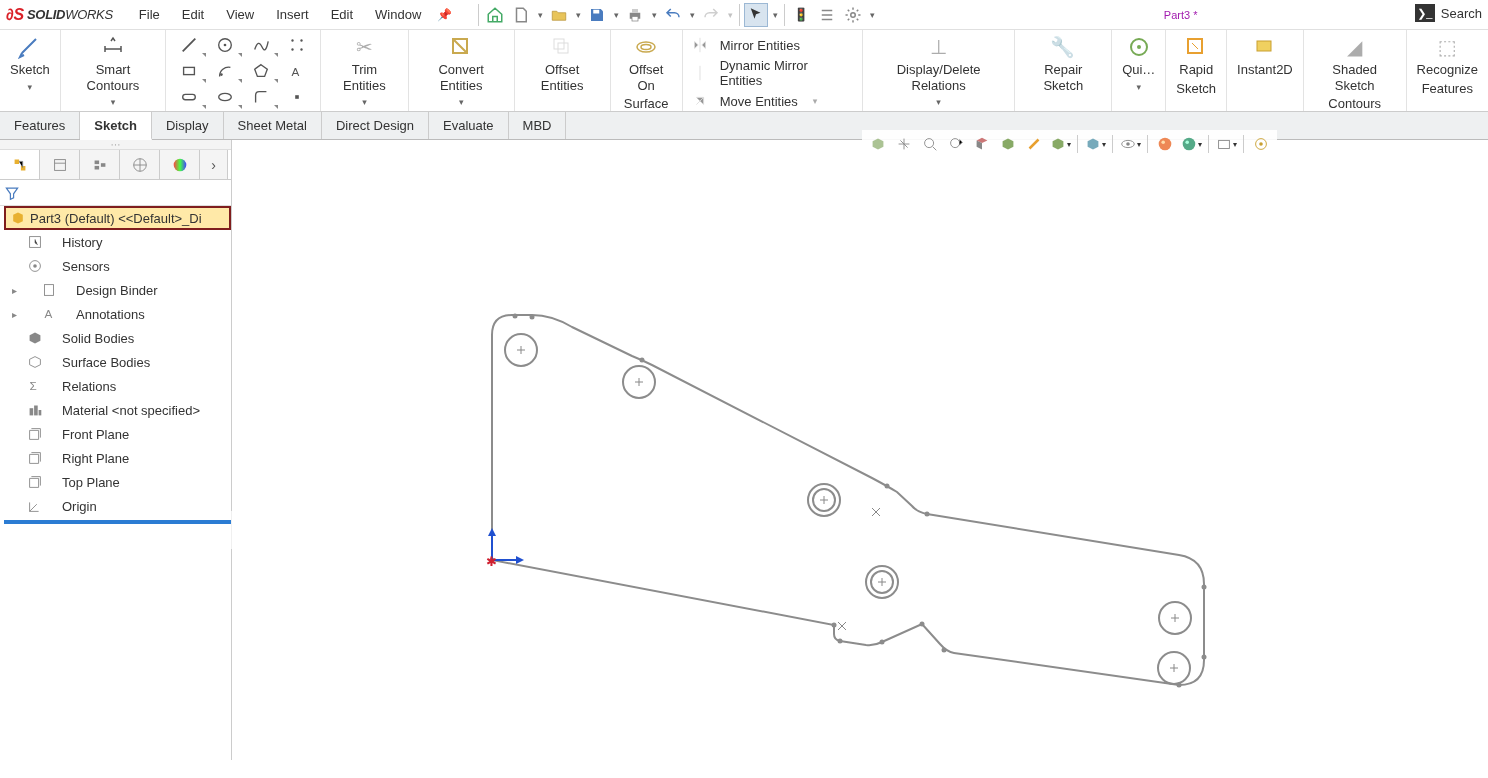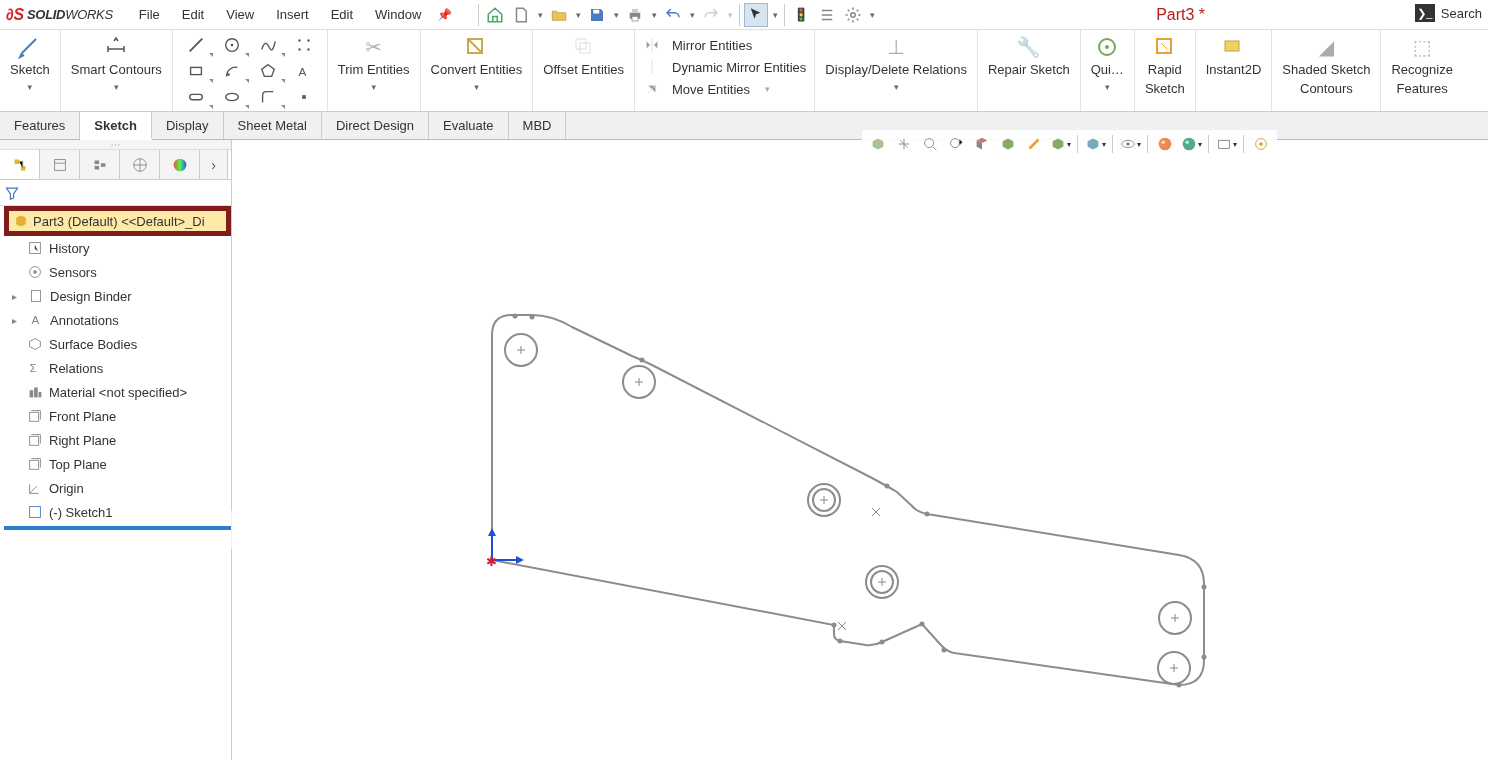--- a/index.html
+++ b/index.html
@@ -7,21 +7,21 @@
 .menubar{height:30px;display:flex;align-items:center;padding:0 6px;gap:2px;border-bottom:1px solid #e0e0e0}
 .sw-logo{color:#da2128;font-style:italic;font-weight:bold;font-size:14px;letter-spacing:-0.3px;margin-right:14px;display:flex;align-items:center;gap:3px}
 .sw-ds{color:#da2128;font-size:16px;font-weight:bold;font-style:italic}
 .menu-item{padding:4px 10px;cursor:pointer}
 .pin-icon{color:#888;font-size:12px;margin:0 4px}
 .qat{display:flex;align-items:center;gap:2px;margin-left:18px}
 .qat-btn{width:24px;height:24px;display:flex;align-items:center;justify-content:center;cursor:pointer}
 .qat-dd{width:10px;text-align:center;color:#666;font-size:9px;cursor:pointer}
 .qat-sep{width:1px;height:22px;background:#ccc;margin:0 2px}
 .title-area{flex:1;text-align:center;position:relative}
-.doc-title{font-size:16px;color:#b91c1c}
+.doc-title{font-size:11px;color:#a21caf}
 .search-box{position:absolute;right:0;top:2px;display:flex;align-items:center;gap:6px;background:#fff;padding:2px 6px}
 .search-ico{background:#333;color:#fff;width:20px;height:18px;display:flex;align-items:center;justify-content:center;font-size:11px}
 .ribbon{height:82px;display:flex;border-bottom:1px solid #ccc;background:#fff}
 .rgrp{display:flex;flex-direction:column;align-items:center;padding:3px 6px 2px;border-right:1px solid #e3e3e3;position:relative}
 .rgrp.big{justify-content:flex-start}
 .rbtn-big{display:flex;flex-direction:column;align-items:center;gap:3px;padding:2px 4px;cursor:pointer;text-align:center;line-height:1.2}
 .rbtn-big .ico{font-size:20px;height:24px;display:flex;align-items:center}
 .rbtn-big.disabled{color:#b5b5b5}
 .rbtn-big.disabled .ico{opacity:.4}
 .grid-tools{display:grid;grid-template-columns:repeat(4,34px);grid-template-rows:repeat(3,24px);gap:2px}
@@ -39,22 +39,22 @@
 .main{display:flex;height:620px;position:relative}
 .leftpanel{width:232px;background:#fff;border-right:1px solid #ccc;display:flex;flex-direction:column;position:relative}
 .lp-handle{height:10px;background:#f4f4f4;border-bottom:1px solid #ddd;display:flex;justify-content:center;align-items:center}
 .lp-handle::after{content:"⋯";color:#aaa;font-size:10px}
 .lp-tabs{display:flex;height:30px;border-bottom:1px solid #ccc}
 .lp-tab{flex:0 0 40px;display:flex;align-items:center;justify-content:center;border-right:1px solid #ccc;cursor:pointer;background:#f4f4f4}
 .lp-tab.active{background:#fff}
 .lp-tab.arrow{flex:0 0 28px;font-size:14px;color:#555}
 .lp-filter{height:26px;border-bottom:1px solid #ddd;display:flex;align-items:center;padding:0 4px}
 .tree{padding:0 0 4px 4px;overflow:hidden}
-.tree-root{background:#ffe9a8;padding:2px 4px;display:flex;align-items:center;gap:4px;border:5px solid #7f1d1d;white-space:nowrap;overflow:hidden}
-.tree-item{display:flex;align-items:center;gap:5px;padding:3px 2px 3px 22px;cursor:pointer;white-space:nowrap}
+.tree-root{background:#ffe9a8;padding:2px 4px;display:flex;align-items:center;gap:4px;border:2px solid #7f1d1d;white-space:nowrap;overflow:hidden}
+.tree-item{display:flex;align-items:center;gap:18px;padding:3px 2px 3px 22px;cursor:pointer;white-space:nowrap}
 .tree-item .caret{width:10px;margin-left:-14px;color:#888;font-size:10px}
 .tree-item.sel{color:#0066cc}
 .blue-bar{height:4px;background:#2b7cd3;margin-top:2px}
 .panel-collapse{position:absolute;right:-10px;top:370px;width:10px;height:40px;background:#f0f0f0;border:1px solid #ccc;border-left:none;display:flex;align-items:center;justify-content:center;font-size:10px;color:#888;cursor:pointer}
 .canvas{flex:1;background:#fff;position:relative}
 .hud{position:absolute;top:-10px;left:630px;display:flex;gap:4px;align-items:center;background:rgba(255,255,255,.9);padding:3px 5px}
 .hud-btn{width:22px;height:22px;display:flex;align-items:center;justify-content:center;cursor:pointer}
 .hud-sep{width:1px;height:18px;background:#ccc;margin:0 2px}
 svg.sketch{position:absolute;left:0;top:0}
 .ti{width:18px;height:18px;display:inline-block}
@@ -276,20 +276,32 @@
     <div class="rbtn-big disabled">
         <span class="ico">
           <svg width="24" height="24">
             <rect x="4" y="4" width="10" height="10" fill="none" stroke="#aaa"></rect>
             <rect x="8" y="8" width="10" height="10" fill="none" stroke="#aaa"></rect>
           </svg>
         </span>
         <span>Offset Entities</span>
       </div>
   </div>
+  <div class="rgrp big">
+    <div class="rbtn-big">
+        <span class="ico">
+          <svg width="24" height="24">
+            <ellipse cx="12" cy="12" rx="9" ry="5" fill="none" stroke="#c9a94f" stroke-width="1.5"></ellipse>
+            <ellipse cx="12" cy="12" rx="5" ry="2.5" fill="none" stroke="#c9a94f" stroke-width="1.5"></ellipse>
+          </svg>
+        </span>
+        <span>Offset On</span>
+        <span>Surface</span>
+      </div>
+  </div>
   <div class="rgrp" style="min-width:180px">
     <div class="small-list">
       <div class="small-row disabled">
           <svg class="ti" viewBox="0 0 20 20">
             <path stroke="#aaa" d="M10 2v16M4 6l4 4-4 4M16 6l-4 4 4 4"></path>
           </svg>
           <span>Mirror Entities</span>
         </div>
       <div class="small-row disabled">
           <svg class="ti" viewBox="0 0 20 20">
@@ -458,20 +470,26 @@
         </div>
       <div class="tree-item">
           <span class="caret">▸</span>
           <svg class="ti" viewBox="0 0 20 20">
             <text x="5" y="14" font-size="11" fill="#888">A</text>
           </svg>
           <span>Annotations</span>
         </div>
       <div class="tree-item">
           <svg class="ti" viewBox="0 0 20 20">
+            <path fill="#888" d="M4 7l6-3 6 3v6l-6 3-6-3z"></path>
+          </svg>
+          <span>Solid Bodies</span>
+        </div>
+      <div class="tree-item">
+          <svg class="ti" viewBox="0 0 20 20">
             <path fill="none" stroke="#888" d="M4 7l6-3 6 3v6l-6 3-6-3z"></path>
           </svg>
           <span>Surface Bodies</span>
         </div>
       <div class="tree-item">
           <svg class="ti" viewBox="0 0 20 20">
             <text x="4" y="14" font-size="12" fill="#888">Σ</text>
           </svg>
           <span>Relations</span>
         </div>
@@ -499,26 +517,20 @@
           <svg class="ti" viewBox="0 0 20 20">
             <path fill="none" stroke="#888" d="M4 6h10v10H4zM6 4h10v10"></path>
           </svg>
           <span>Top Plane</span>
         </div>
       <div class="tree-item">
           <svg class="ti" viewBox="0 0 20 20">
             <path stroke="#888" d="M4 16V6M4 16h10M4 16l8-8"></path>
           </svg>
           <span>Origin</span>
-        </div>
-      <div class="tree-item sel">
-          <svg class="ti" viewBox="0 0 20 20">
-            <rect x="4" y="4" width="12" height="12" fill="none" stroke="#4a7cbf"></rect>
-          </svg>
-          <span>(-) Sketch1</span>
         </div>
       <div class="blue-bar"></div>
     </div>
     <div class="panel-collapse">‹</div>
   </div>
 
   <div class="canvas">
     <div class="hud">
       <div class="hud-btn">
           <svg class="ti" viewBox="0 0 20 20">

